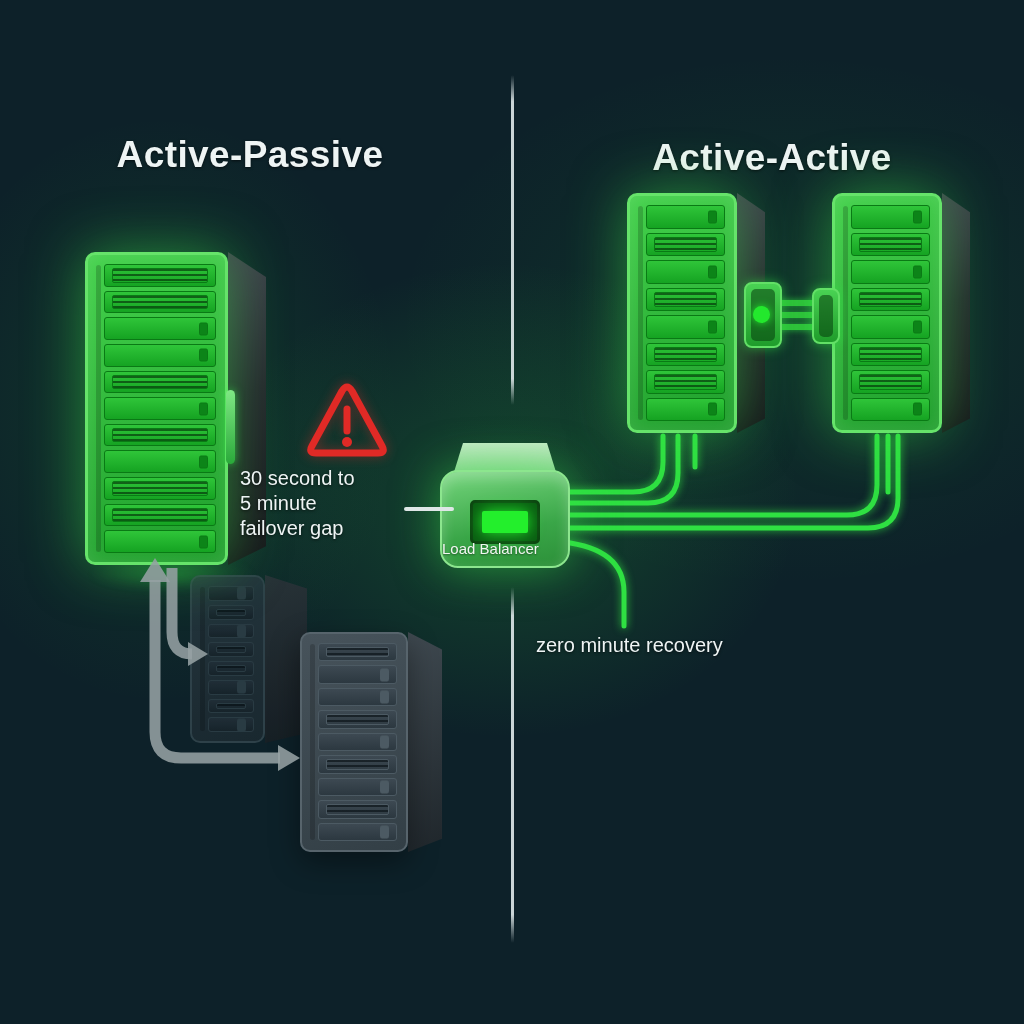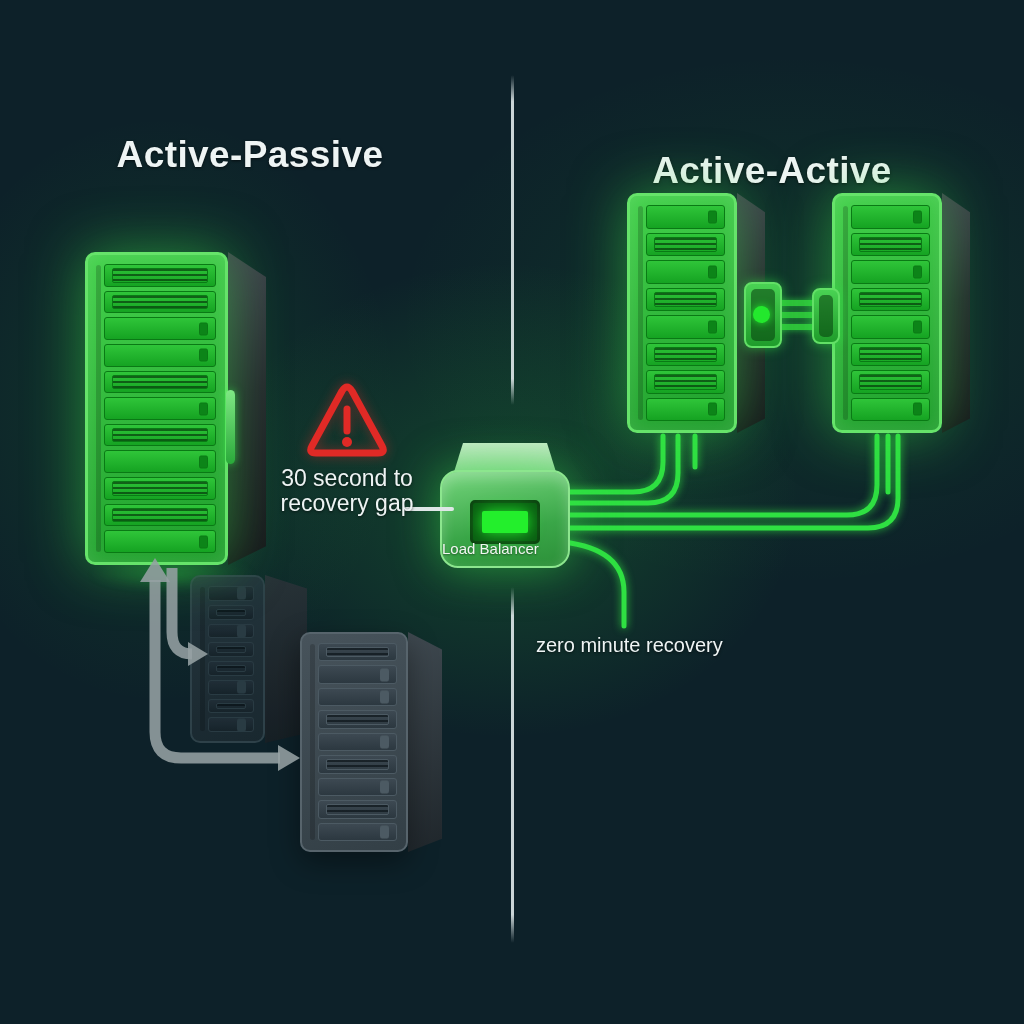--- a/index.html
+++ b/index.html
@@ -127,40 +127,40 @@
   
   .conn-block{position:absolute;border-radius:8px;border:2px solid #62e066;
     background:linear-gradient(180deg,#49d253,#1f9c2b);
     box-shadow:0 0 12px rgba(47,224,66,.6);}
   .conn-block .inner{position:absolute;inset:5px;border-radius:5px;background:rgba(5,60,12,.55);}
   .conn-dot{position:absolute;width:17px;height:17px;border-radius:50%;
     background:#23e82d;box-shadow:0 0 9px #23e82d;}
 
   
   .warning-text{
-    position:absolute;left:240px;top:466px;width:214px;text-align:center;
-    color:var(--text,#eef4f4);font-size:23px;line-height:25px;
+    position:absolute;left:240px;top:466px;width:214px;
+    color:var(--text,#eef4f4);font-size:20px;line-height:25px;
     text-shadow:0 1px 3px rgba(0,0,0,.6);
   }
   .recovery-text{
     position:absolute;left:536px;top:634px;width:220px;
     color:var(--text,#eef4f4);font-size:20px;
     text-shadow:0 1px 3px rgba(0,0,0,.6);
   }
 </style>
 </head>
 <body>
 
 <div class="stage">
 
   <div class="divider" style="top:75px;height:330px;"></div>
   <div class="divider" style="top:587px;height:356px;"></div>
 
   <div class="title" style="left:90px;top:134px;">Active-Passive</div>
-  <div class="title" style="left:612px;top:150px;">Active-Active</div>
+  <div class="title" style="left:612px;top:137px;">Active-Active</div>
 
   <svg width="1024" height="1024" viewBox="0 0 1024 1024">
     <path class="green-line" d="M 566 492 L 633 492 Q 663 492 663 462 L 663 436"></path>
     <path class="green-line" d="M 566 503 L 648 503 Q 678 503 678 473 L 678 436"></path>
     <path class="green-line" d="M 566 515 L 847 515 Q 877 515 877 485 L 877 436"></path>
     <path class="green-line" d="M 566 528 L 868 528 Q 898 528 898 498 L 898 436"></path>
     <path class="green-line" d="M 695 436 L 695 467"></path>
     <path class="green-line" d="M 888 436 L 888 492"></path>
     <path class="green-line" d="M 563 542 Q 624 549 624 592 L 624 626"></path>
     <line class="conn-bar" x1="776" y1="303" x2="814" y2="303"></line>
@@ -270,17 +270,18 @@
     <path class="gray-arrow" d="M 172 568 L 172 632 Q 172 654 192 654"></path>
     <polygon class="gray-head" points="208,654 188,642 188,666"></polygon>
     <line class="dash-line" x1="406" y1="509" x2="452" y2="509"></line>
     <path class="tri" d="M 342 391 Q 347 383 352 391 L 382 446 Q 386 453 378 453 L 316 453 Q 308 453 312 446 Z"></path>
     <line class="tri" x1="347" y1="409" x2="347" y2="431"></line>
     <circle class="tri-fill" cx="347" cy="442" r="5"></circle>
   </svg>
 
   <div class="warning-text">
     <div>30 second to</div>
-    <div>recovery gap</div>
+    <div>5 minute</div>
+    <div>failover gap</div>
   </div>
   <div class="recovery-text">zero minute recovery</div>
 
 </div>
 
 </body></html>

